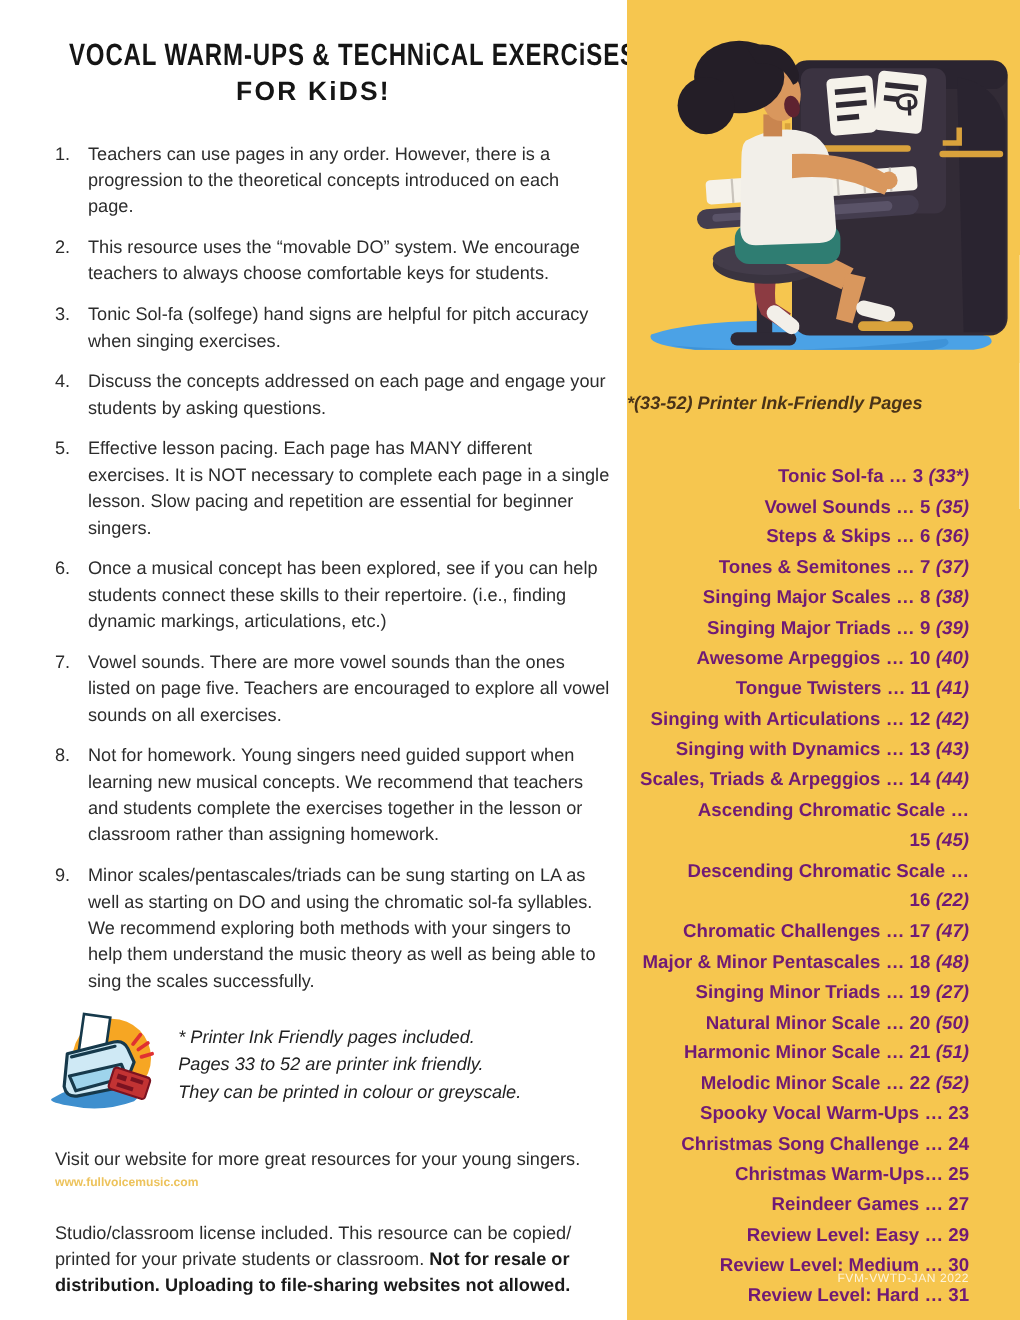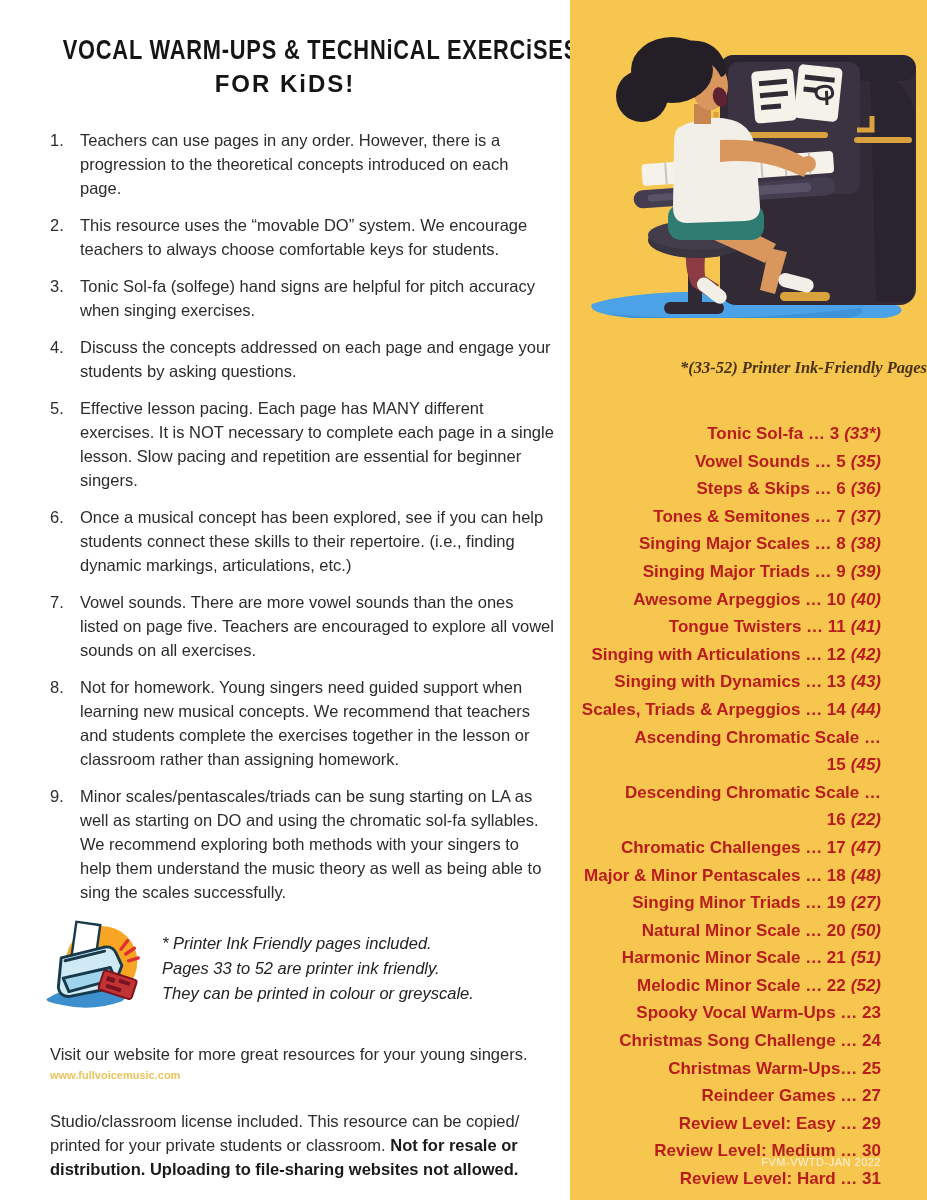--- a/index.html
+++ b/index.html
@@ -19,23 +19,23 @@
   .printer-row{display:flex;align-items:flex-start;margin:10px 0 0 40px;}
   .printer-icon{flex:none;width:106px;height:102px;}
   .printer-text{margin:14px 0 0 16px;font-style:italic;font-size:16.5px;line-height:25px;color:#222;}
   .website{margin:26px 16px 0 50px;font-size:16.5px;color:#2c2c2c;}
   .website .url{display:block;margin-top:5px;color:#edc35c;font-weight:bold;text-decoration:none;font-size:11px;}
   .license{margin:28px 16px 0 50px;font-size:16.5px;line-height:24px;color:#2c2c2c;}
   .license strong{color:#1a1a1a;}
   
   .sidebar{position:absolute;top:0;right:0;width:357px;height:1200px;background:#f6c64f;}
   .illustration{display:block;width:357px;height:330px;}
-  .toc-header{margin-top:28px;text-align:right;font-style:italic;font-weight:bold;font-size:16.5px;color:#4a3318;font-family:Liberation Serif, serif;}
+  .toc-header{margin-top:28px;text-align:left;font-style:italic;font-weight:bold;font-size:16.5px;color:#4a3318;}
   .toc{list-style:none;margin:42px 0 0;padding:0 46px 0 10px;text-align:right;}
-  .toc li{font-size:17px;line-height:27.6px;font-weight:bold;color:#b91c1c;}
+  .toc li{font-size:17px;line-height:27.6px;font-weight:bold;color:#701a75;}
   .toc .ink{font-style:italic;margin-left:5px;}
   .toc .ink:empty{display:none;}
   .sb-footer{position:absolute;right:46px;bottom:32px;font-size:11px;letter-spacing:.5px;color:rgba(255,255,255,.8);}
 </style>
 </head>
 <body>
 
 <div class="page">
 
   <div class="main">

